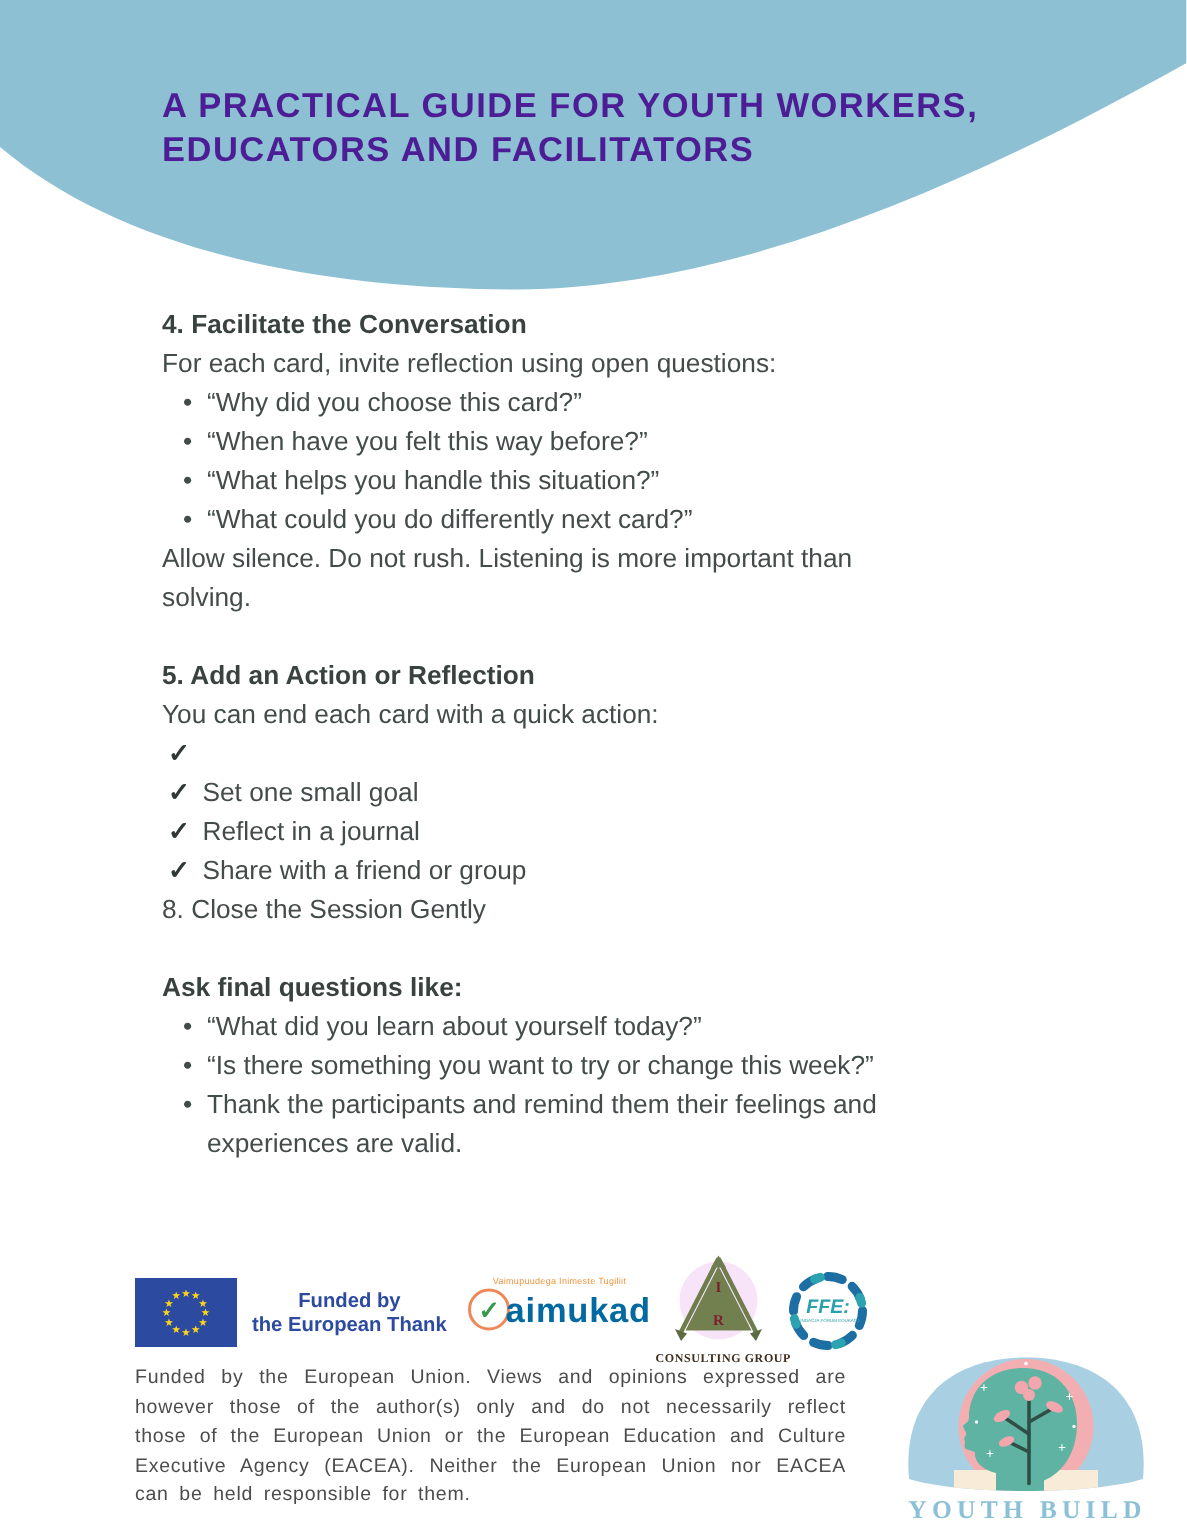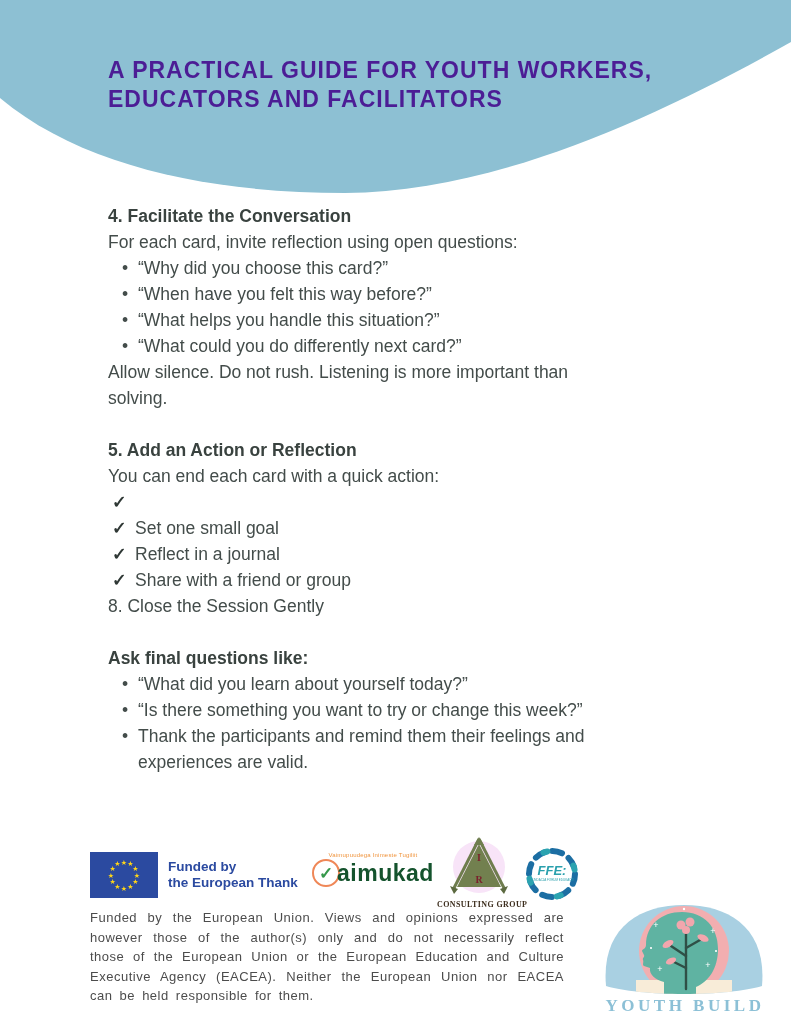--- a/index.html
+++ b/index.html
@@ -26,32 +26,32 @@
   .step-heading{font-weight:bold;color:#39423f;}
   .block{margin:0 0 26px 0;}
   p{margin:0;}
   .preline{white-space:pre-line;}
   ul{margin:0;padding:0;list-style:none;}
   .dot-list li{display:flex;}
   .dot-list .bullet{width:16px;flex:0 0 16px;margin-left:14px;text-align:left;}
   .check-list li{display:flex;}
   .check-list .check{width:23px;flex:0 0 23px;margin-left:4px;font-weight:bold;color:#2f3835;}
   
-  .eu-lockup{position:absolute;top:852px;left:90px;display:flex;align-items:center;}
+  .eu-lockup{position:absolute;top:852px;left:90px;display:flex;align-items:center;text-align:center;}
   .eu-flag{width:68px;height:46px;display:block;}
   .eu-label{margin-left:10px;font-size:13.5px;font-weight:bold;color:#2b4aa0;line-height:16px;}
   .vaimukad{position:absolute;top:852px;left:308px;width:130px;text-align:center;}
   .vaimukad-top{font-size:6px;color:#f0953f;letter-spacing:0.2px;white-space:nowrap;}
   .vaimukad-row{display:flex;align-items:center;justify-content:center;margin-top:1px;}
   .vaimukad-circle{
     width:24px;height:24px;border:2.5px solid #ef8757;border-radius:50%;
     display:flex;align-items:center;justify-content:center;
     color:#37984b;font-size:17px;font-weight:bold;flex:0 0 24px;
   }
-  .vaimukad-name{color:#14532d;font-size:23px;letter-spacing:0.5px;margin-left:-3px;font-weight:600;}
+  .vaimukad-name{color:#0369a1;font-size:23px;letter-spacing:0.5px;margin-left:-3px;font-weight:600;}
   .consulting{position:absolute;top:836px;left:437px;width:84px;text-align:center;}
   .consulting-label{
     font-family:"Liberation Serif", serif;font-size:8px;font-weight:bold;
     color:#3d2e1e;letter-spacing:0.4px;margin-top:0px;white-space:nowrap;
   }
   .ffe{position:absolute;top:845px;left:523px;}
   
   .disclaimer{
     position:absolute;top:908px;left:90px;width:474px;
     font-size:13px;line-height:19.5px;color:#4c4c4c;

